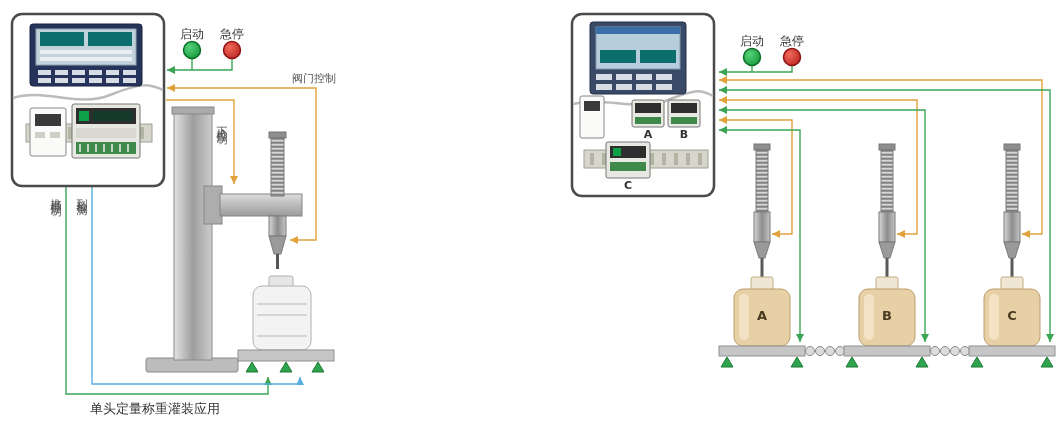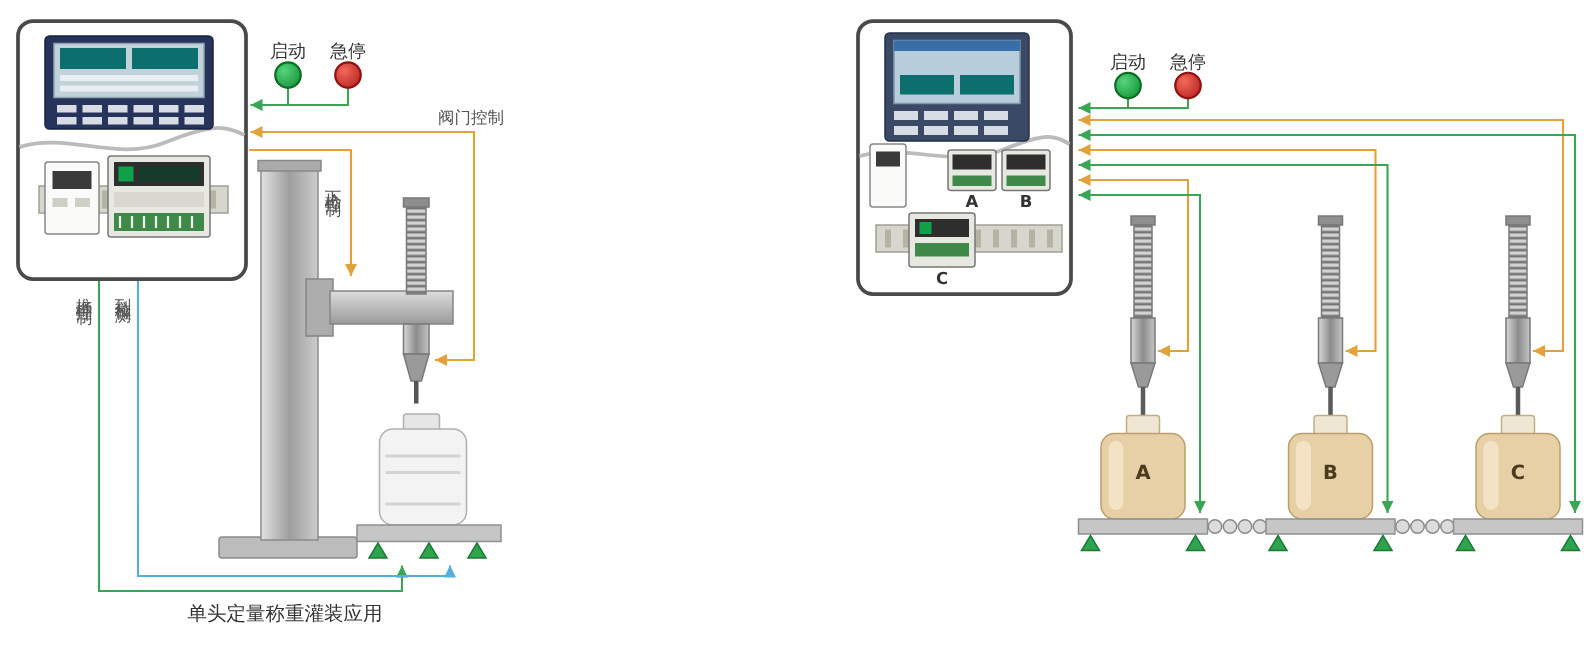--- a/index.html
+++ b/index.html
@@ -8,21 +8,21 @@
     font-family:"DejaVu Sans","Liberation Sans",sans-serif;overflow:hidden;
   }
   #scene{position:absolute;left:0;top:0;z-index:1;}
   .txt{position:absolute;z-index:2;color:#444;white-space:nowrap;}
   .btn-label{font-size:12px;color:#333;width:32px;text-align:center;}
   .line-label{font-size:11px;color:#555;}
   .vtext{
     writing-mode:vertical-rl;text-orientation:upright;
     font-size:11px;color:#555;letter-spacing:2px;line-height:14px;
   }
-  .caption{font-size:13px;color:#333;text-align:right;}
+  .caption{font-size:13px;color:#333;text-align:center;}
   .module-letter{font-size:11px;color:#333;width:16px;text-align:center;font-weight:bold;}
   .barrel-letter{font-size:13px;color:#4a3a20;width:24px;text-align:center;font-weight:bold;}
 </style>
 </head>
 <body>
 
 <div id="canvas">
 
 <svg id="scene" width="1056" height="443" viewBox="0 0 1056 443">
   <defs>

